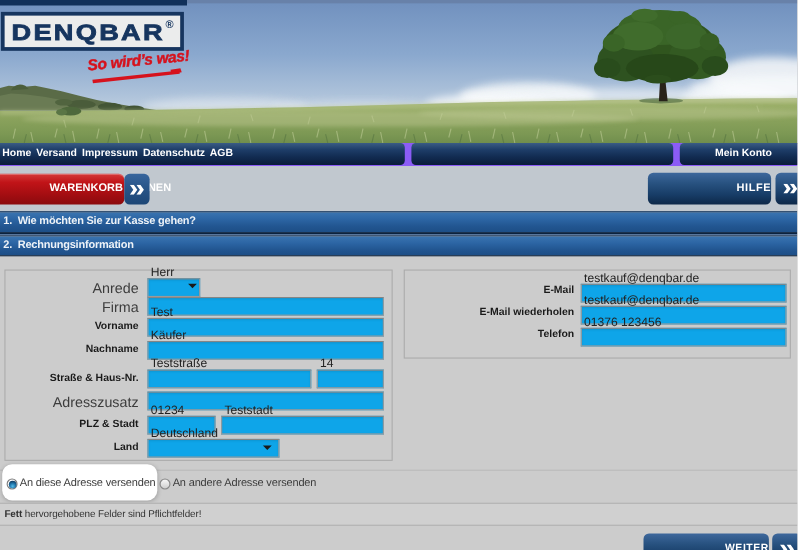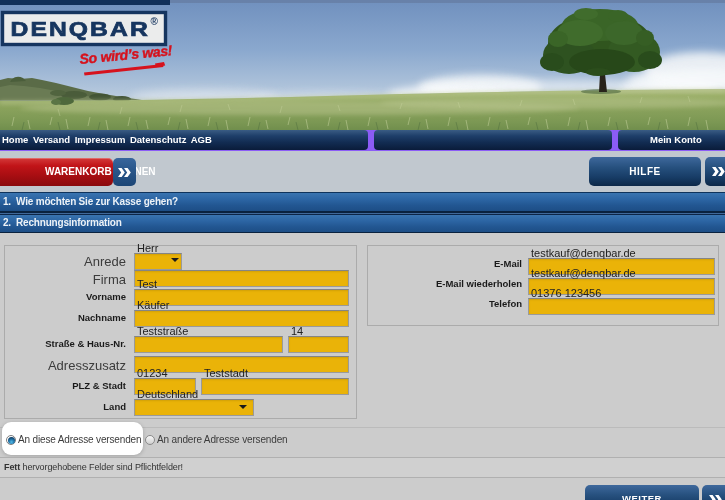--- a/index.html
+++ b/index.html
@@ -10,31 +10,31 @@
   
   #navband{left:0;top:130px;width:725px;height:21px;background:#8b5cf6;}
   .navseg{position:absolute;top:0;height:20px;border-radius:4px;
      background:linear-gradient(180deg,#3a5c84 0%,#1e3e69 30%,#122c52 62%,#0a1c3a 100%);}
   .navtxt{position:absolute;top:0;height:21px;line-height:20px;color:#fff;
      font-size:9.5px;font-weight:bold;white-space:nowrap;word-spacing:2px;}
   
   #btnband{left:0;top:151px;width:725px;height:41px;background:#c1c8cf;}
   .bluebtn{position:absolute;border-radius:5px;
      background:linear-gradient(180deg,#3e689c 0%,#27517f 35%,#173c66 70%,#0d2848 100%);
-     color:#fff;font-weight:bold;text-align:center;}
+     color:#fff;font-weight:bold;text-align:right;}
   
   .secbar{position:absolute;left:0;width:725px;box-sizing:border-box;
      border-top:1px solid #0f335c;
      background:linear-gradient(180deg,#3a74b0 0%,#2c65a4 35%,#225691 70%,#1d4e86 100%);
      color:#edf2f7;font-size:10px;font-weight:bold;letter-spacing:-0.2px;padding-left:3px;}
   
   .fset{position:absolute;border:1px solid #ababab;}
   .lbl{position:absolute;font-size:13px;text-align:right;color:#3c3c3c;}
   .lblb{position:absolute;font-size:9.5px;text-align:right;color:#1a1a1a;font-weight:bold;}
-  .inp{position:absolute;background:#eab308;border:1px solid #9a9a9a;border-top-color:#858585;
+  .inp{position:absolute;background:#0ea5e9;border:1px solid #9a9a9a;border-top-color:#858585;
      box-shadow:inset 0 1px 2px rgba(0,0,0,.1);font-size:11px;color:#222;
      display:flex;align-items:flex-end;padding-left:2px;padding-bottom:15px;box-sizing:border-box;}
   .chevbox{display:flex;align-items:center;justify-content:center;}
   .arrow{position:absolute;width:0;height:0;border-left:4px solid transparent;
      border-right:4px solid transparent;border-top:4px solid #1a1a1a;}
   
   .radio{position:absolute;width:8px;height:8px;border-radius:50%;
      background:linear-gradient(180deg,#f8f8f8,#cfcfcf);
      border:1px solid #8a8a8a;box-sizing:content-box;}
   .radio.sel{background:#fff;border-color:#7d7d7d;}

